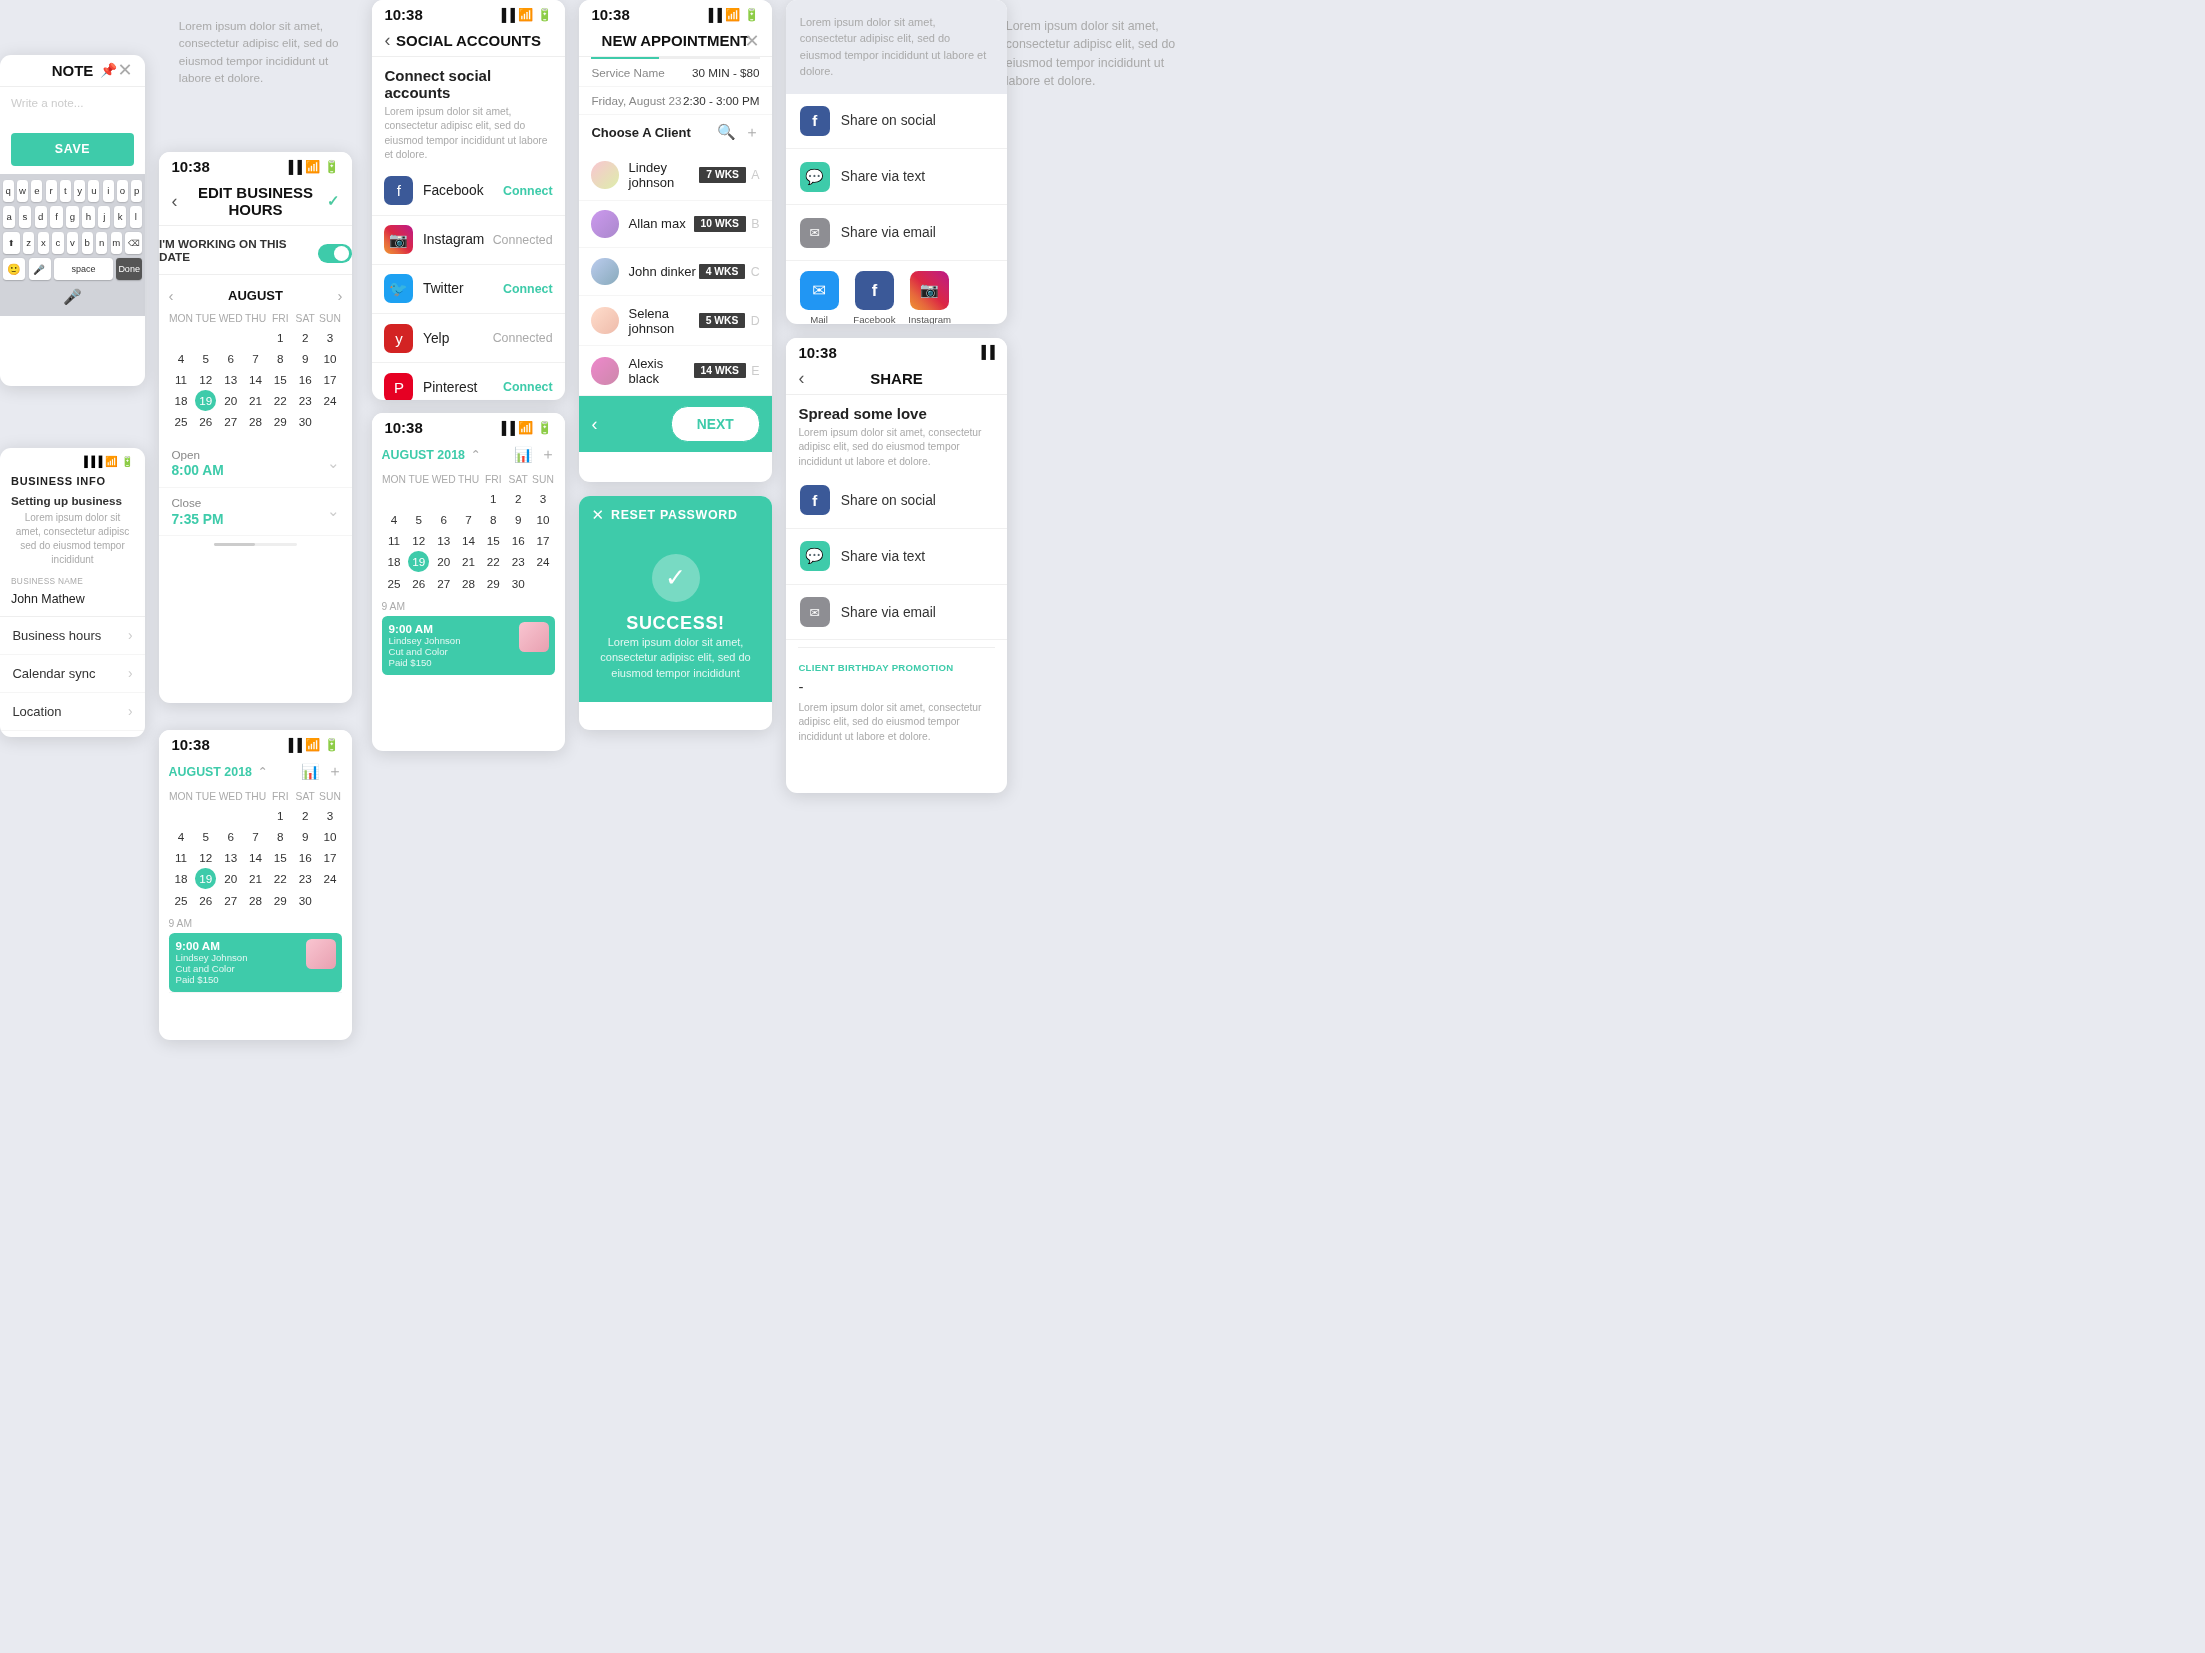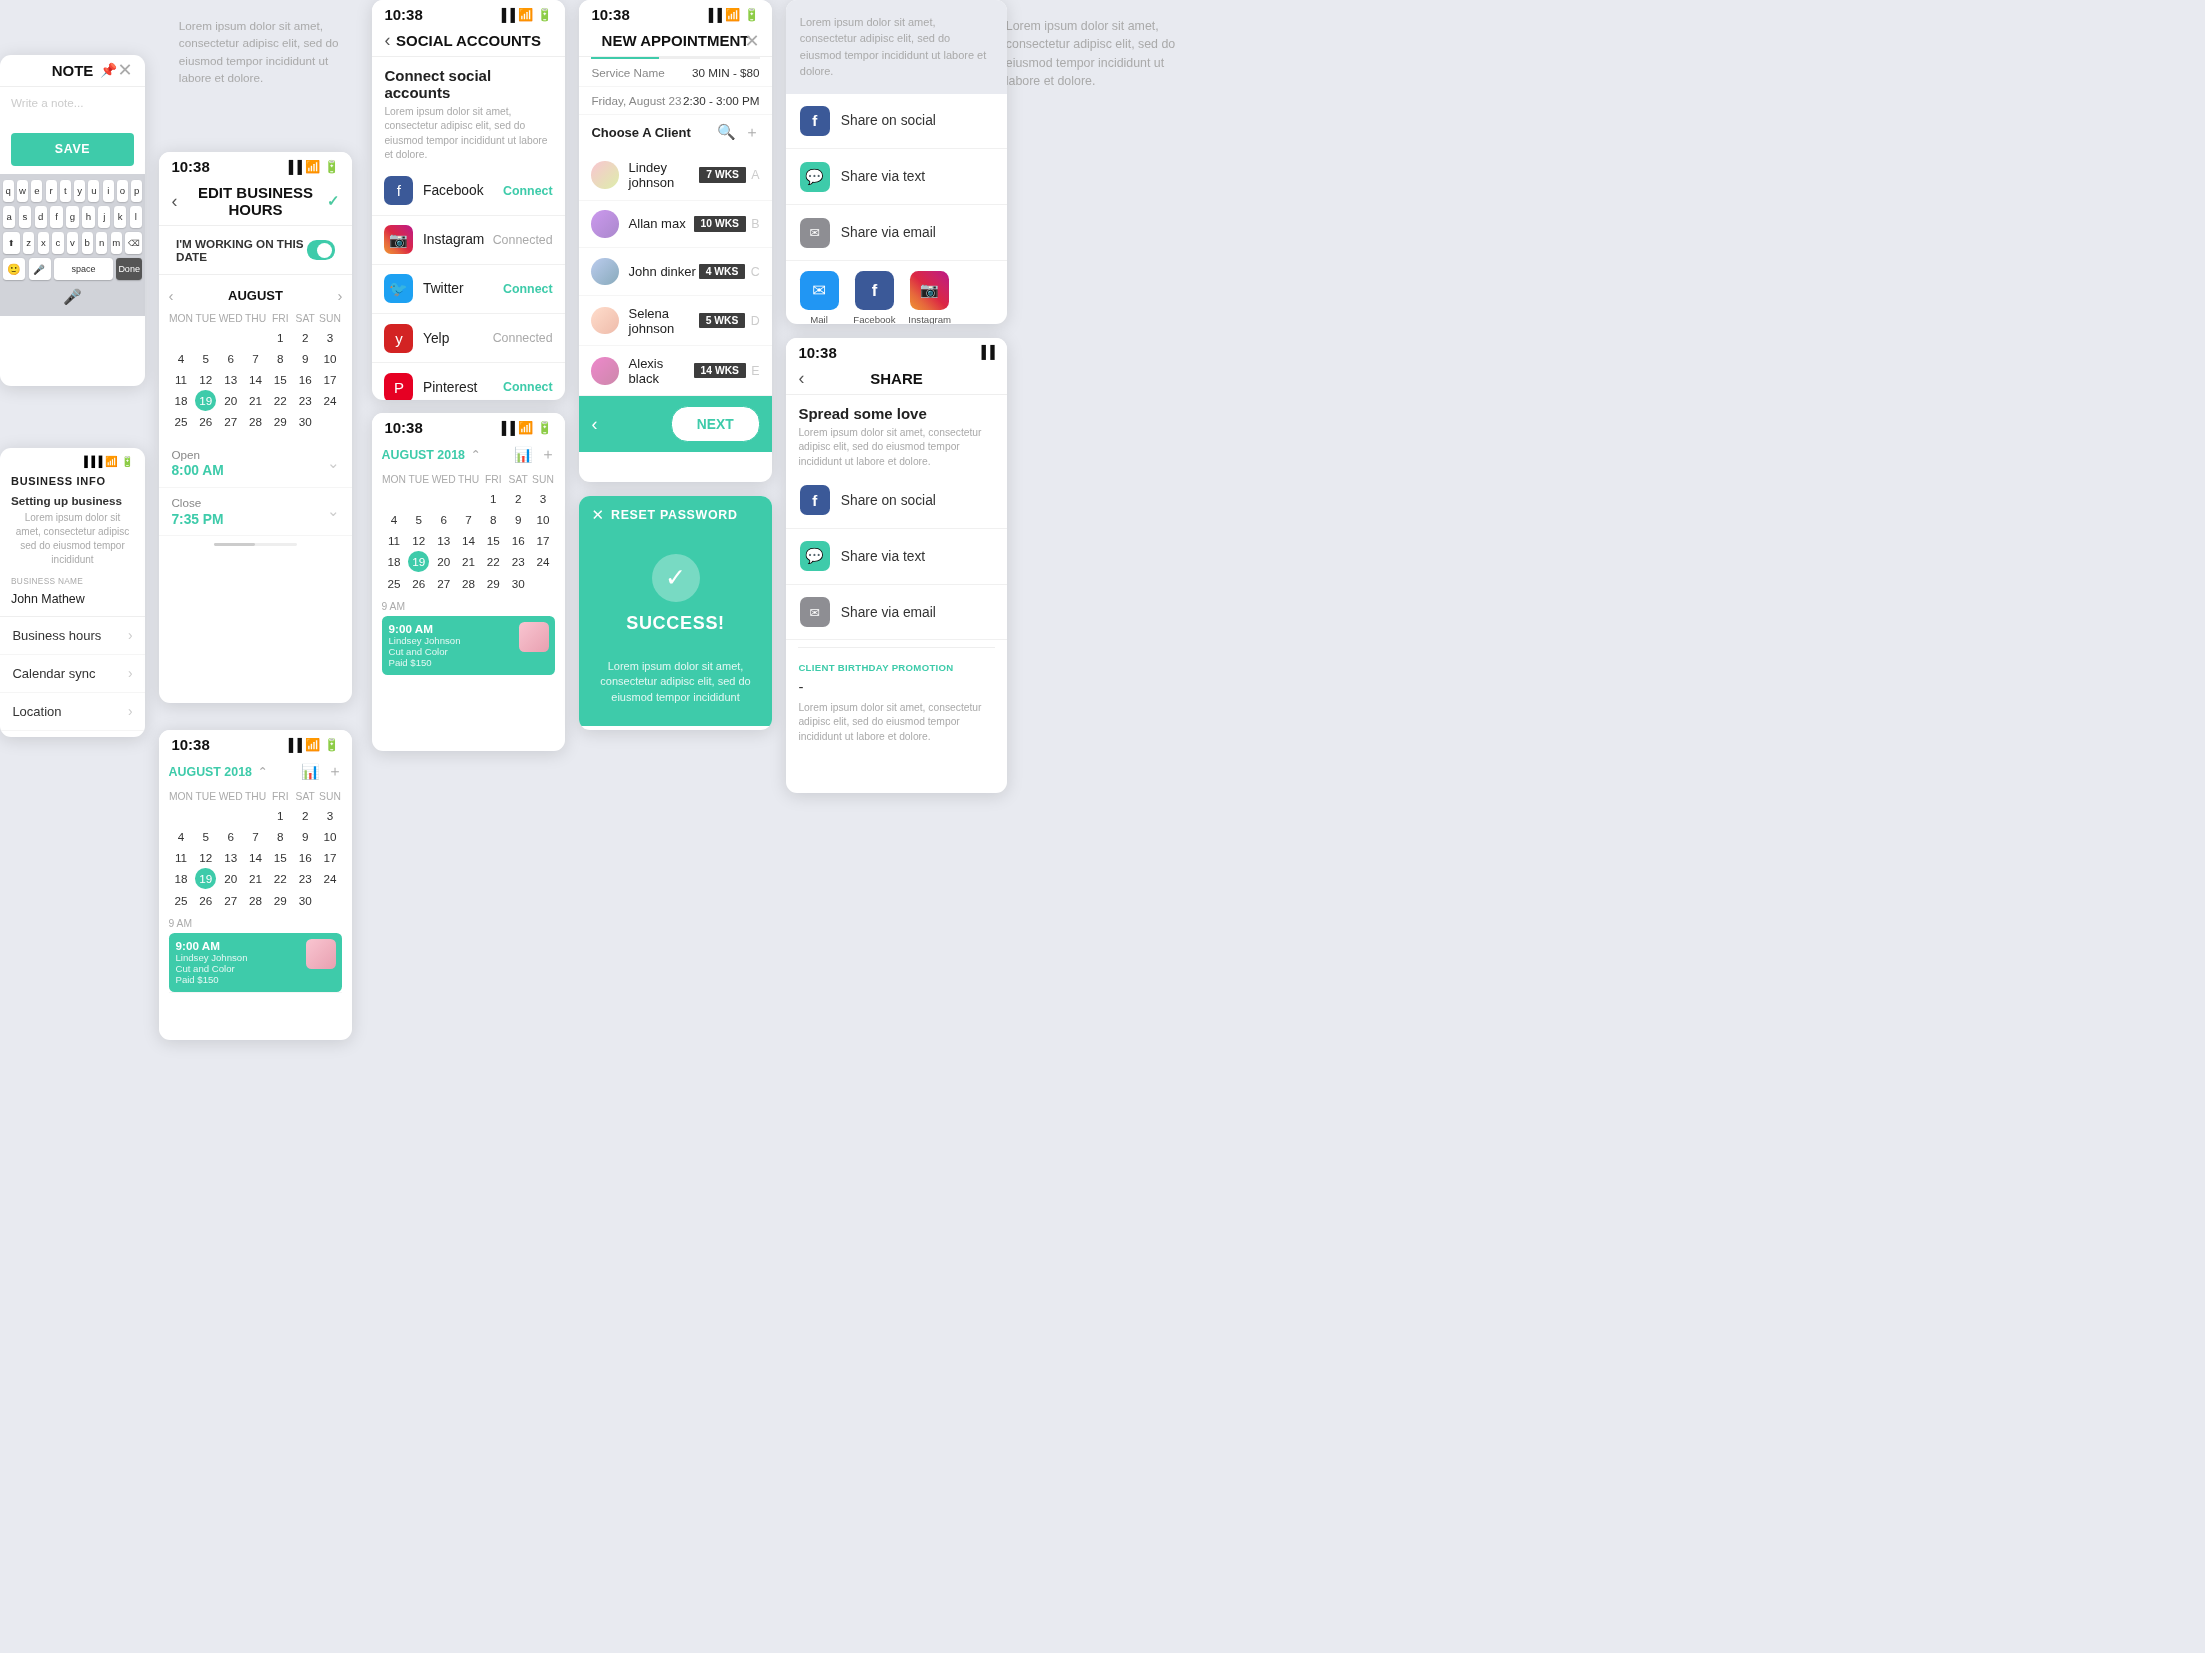--- a/index.html
+++ b/index.html
@@ -169,21 +169,21 @@
     .keyboard { background: #d1d3d9; padding: 5.5px 2.8px; }
     .kb-row { display: flex; justify-content: center; gap: 3.4px; margin-bottom: 4.1px; }
     .kb-key { background: #fff; border-radius: 3.4px; width: 19.3px; height: 22px; display: flex; align-items: center; justify-content: center; font-size: 9.6px; color: #333; box-shadow: 0 0.7px 1.4px rgba(0,0,0,0.2); }
     .kb-key.wide { width: 29px; }
     .kb-key.space-key { width: 76px; }
     .kb-key.done-key { background: #555; color: #fff; width: 34px; }
 
     .success-screen { background: #3ecbaa; display: flex; flex-direction: column; align-items: center; justify-content: center; padding: 20.7px 13.8px; }
     .success-circle { width: 48px; height: 48px; border-radius: 50%; background: rgba(255,255,255,0.3); display: flex; align-items: center; justify-content: center; margin-bottom: 11px; }
     .success-check { font-size: 25px; color: #fff; }
-    .success-title { font-size: 18px; font-weight: 800; color: #fff; letter-spacing: 0.7px; margin-bottom: 25px; }
+    .success-title { font-size: 18px; font-weight: 800; color: #fff; letter-spacing: 0.7px; margin-bottom: 1px; }
     .success-desc { font-size: 11px; color: rgba(255,255,255,0.85); text-align: center; line-height: 1.4; }
 
     .appt-detail-row { display: flex; justify-content: space-between; align-items: center; padding: 6.9px 12.4px; border-bottom: 0.7px solid #f5f5f5; }
     .appt-detail-label { font-size: 11.7px; color: #888; }
     .appt-detail-value { font-size: 11.7px; color: #333; font-weight: 500; }
 
     .next-btn { background: #fff; color: #3ecbaa; border: 1.4px solid #3ecbaa; border-radius: 16.5px; padding: 9.6px 25px; font-size: 13.8px; font-weight: 700; cursor: pointer; }
     .appt-footer { background: #3ecbaa; display: flex; align-items: center; justify-content: space-between; padding: 9.6px 12.4px; }
     .appt-footer-back { font-size: 18px; color: #fff; }
 
@@ -305,21 +305,21 @@
 <div class="phone-screen" id="screen-hours" style="left:159px;top:152px;width:193px;height:551px;">
   <div class="status-bar">
     <span class="time">10:38</span>
     <div class="status-icons">▐▐ 📶 🔋</div>
   </div>
   <div class="nav-bar">
     <span class="back">‹</span>
     <span class="title">EDIT BUSINESS HOURS</span>
     <span class="action">✓</span>
   </div>
-  <div style="display:flex;align-items:center;justify-content:space-between;padding:11px 17px;border-bottom:0.7px solid #eee;">
+  <div style="display:flex;align-items:flex-end;justify-content:space-between;padding:11px 0;border-bottom:0.7px solid #eee;">
     <span style="font-size:11.7px;font-weight:600;color:#333;">I'M WORKING ON THIS DATE</span>
     <div class="toggle"></div>
   </div>
   <div class="calendar-grid">
     <div class="cal-header">
       <span class="cal-nav">‹</span>
       <span class="cal-month">AUGUST</span>
       <span class="cal-nav">›</span>
     </div>
     <div class="cal-days-header">

